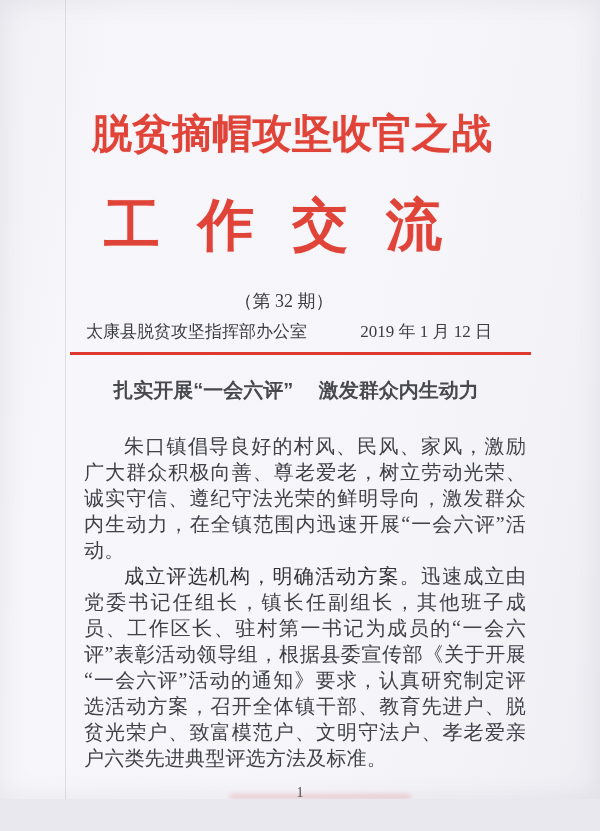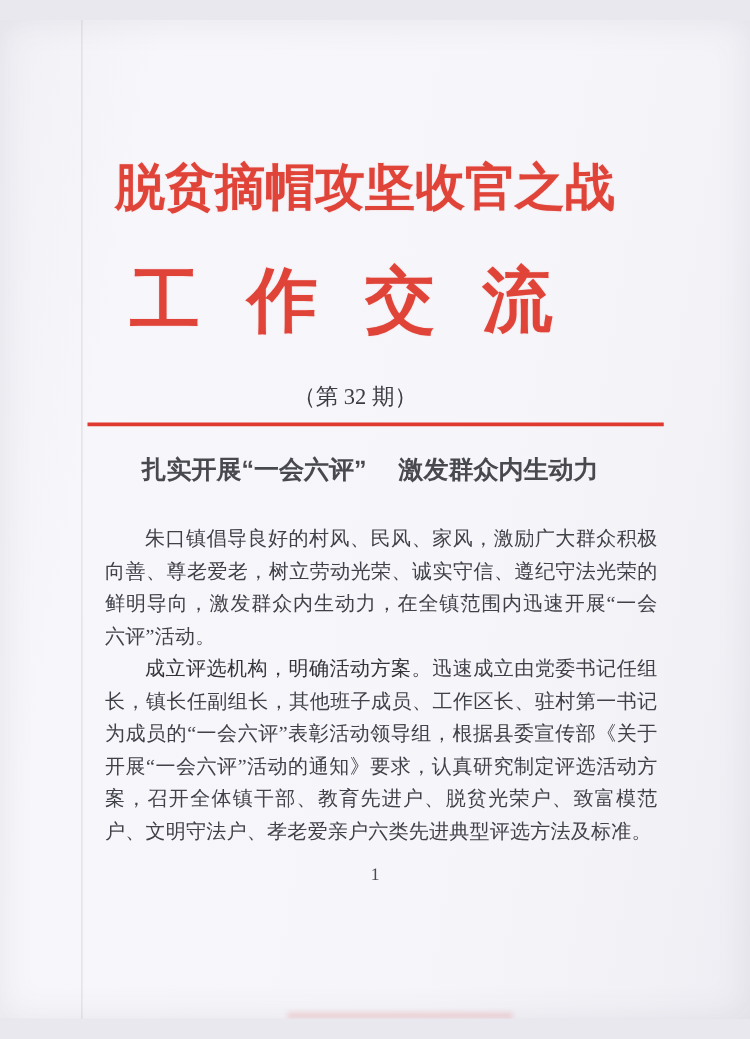--- a/index.html
+++ b/index.html
@@ -4,21 +4,21 @@
 <style>
   html, body {
     margin: 0;
     padding: 0;
     background: #e9e8ee;
   }
   .scan {
     position: relative;
     width: 600px;
     height: 799px;
-    margin: 16px auto;
+    margin: 0 auto;
     overflow: hidden;
     background:
       linear-gradient(100deg, #f1f0f5 0%, #f7f6fa 18%, #f6f5f9 62%, #f2f1f6 88%, #eeedf3 100%);
     box-shadow: inset 0 0 28px rgba(90,85,110,0.10);
     font-family: "Liberation Serif", "DejaVu Serif", serif;
     color: #3e3e45;
   }
   
   .scan-fold {
     position: absolute;
@@ -90,21 +90,21 @@
     text-align: center;
     font-size: 20px;
     line-height: 30px;
     font-weight: bold;
     color: #48484f;
     transform: translateX(-4px);
     font-family: "Liberation Sans", "DejaVu Sans", sans-serif;
   }
   .body-text {
     margin: 28px 74px 0 84px;
-    font-size: 16px;
+    font-size: 20px;
     line-height: 26px;
     text-align: justify;
     color: #41414a;
     letter-spacing: 0.2px;
   }
   .body-text p {
     margin: 0;
     text-indent: 2em;
   }
   .body-text b {
@@ -126,20 +126,24 @@
   <div class="scan-smudge"></div>
 
   <div class="content">
 
     <div class="masthead-title" style="color: rgb(224, 67, 56);">脱贫摘帽攻坚收官之战</div>
 
     <div class="masthead-name" style="color: rgb(224, 67, 56);">工作交流</div>
 
     <div class="issue-line">（第 32 期）</div>
 
+    <div class="meta-row">
+      <span class="meta-office">太康县脱贫攻坚指挥部办公室</span>
+      <span class="meta-date">2019 年 1 月 12 日</span>
+    </div>
 
     <hr class="red-rule" style="background: rgb(224, 58, 48);">
 
     <div class="article-heading">扎实开展“一会六评”　 激发群众内生动力</div>
 
     <div class="body-text">
       <p><b></b><span>朱口镇倡导良好的村风、民风、家风，激励广大群众积极向善、尊老爱老，树立劳动光荣、诚实守信、遵纪守法光荣的鲜明导向，激发群众内生动力，在全镇范围内迅速开展“一会六评”活动。</span></p>
       <p><b>成立评选机构，明确活动方案。</b><span>迅速成立由党委书记任组长，镇长任副组长，其他班子成员、工作区长、驻村第一书记为成员的“一会六评”表彰活动领导组，根据县委宣传部《关于开展“一会六评”活动的通知》要求，认真研究制定评选活动方案，召开全体镇干部、教育先进户、脱贫光荣户、致富模范户、文明守法户、孝老爱亲户六类先进典型评选方法及标准。</span></p>
     </div>
 

